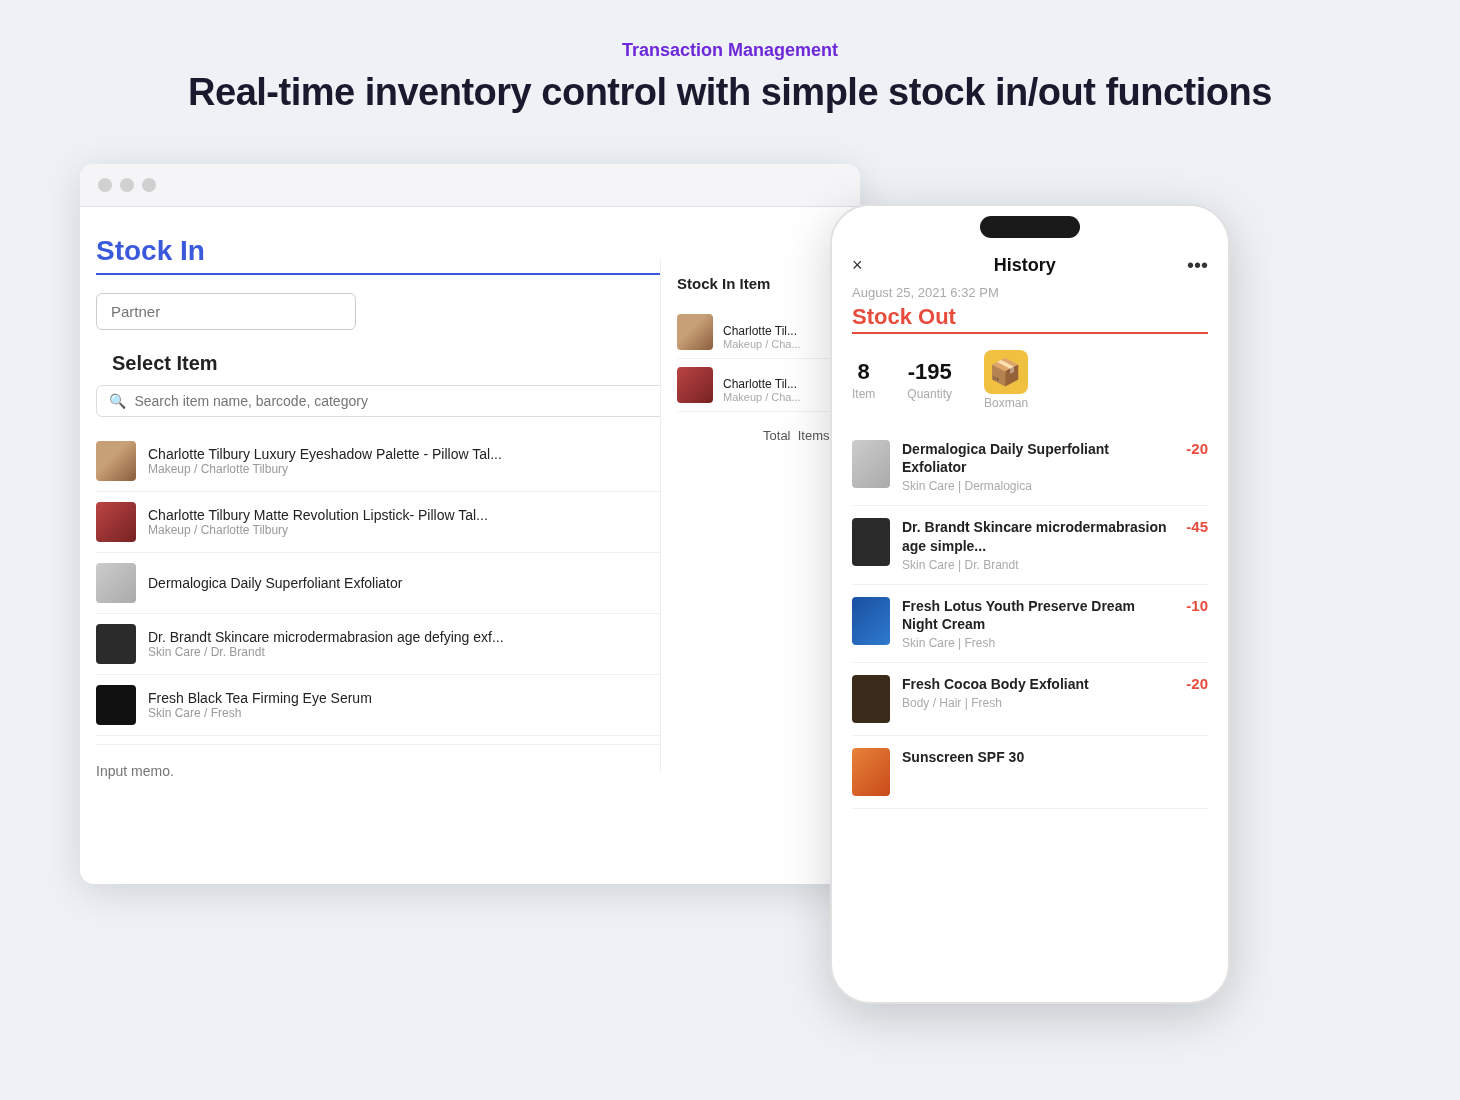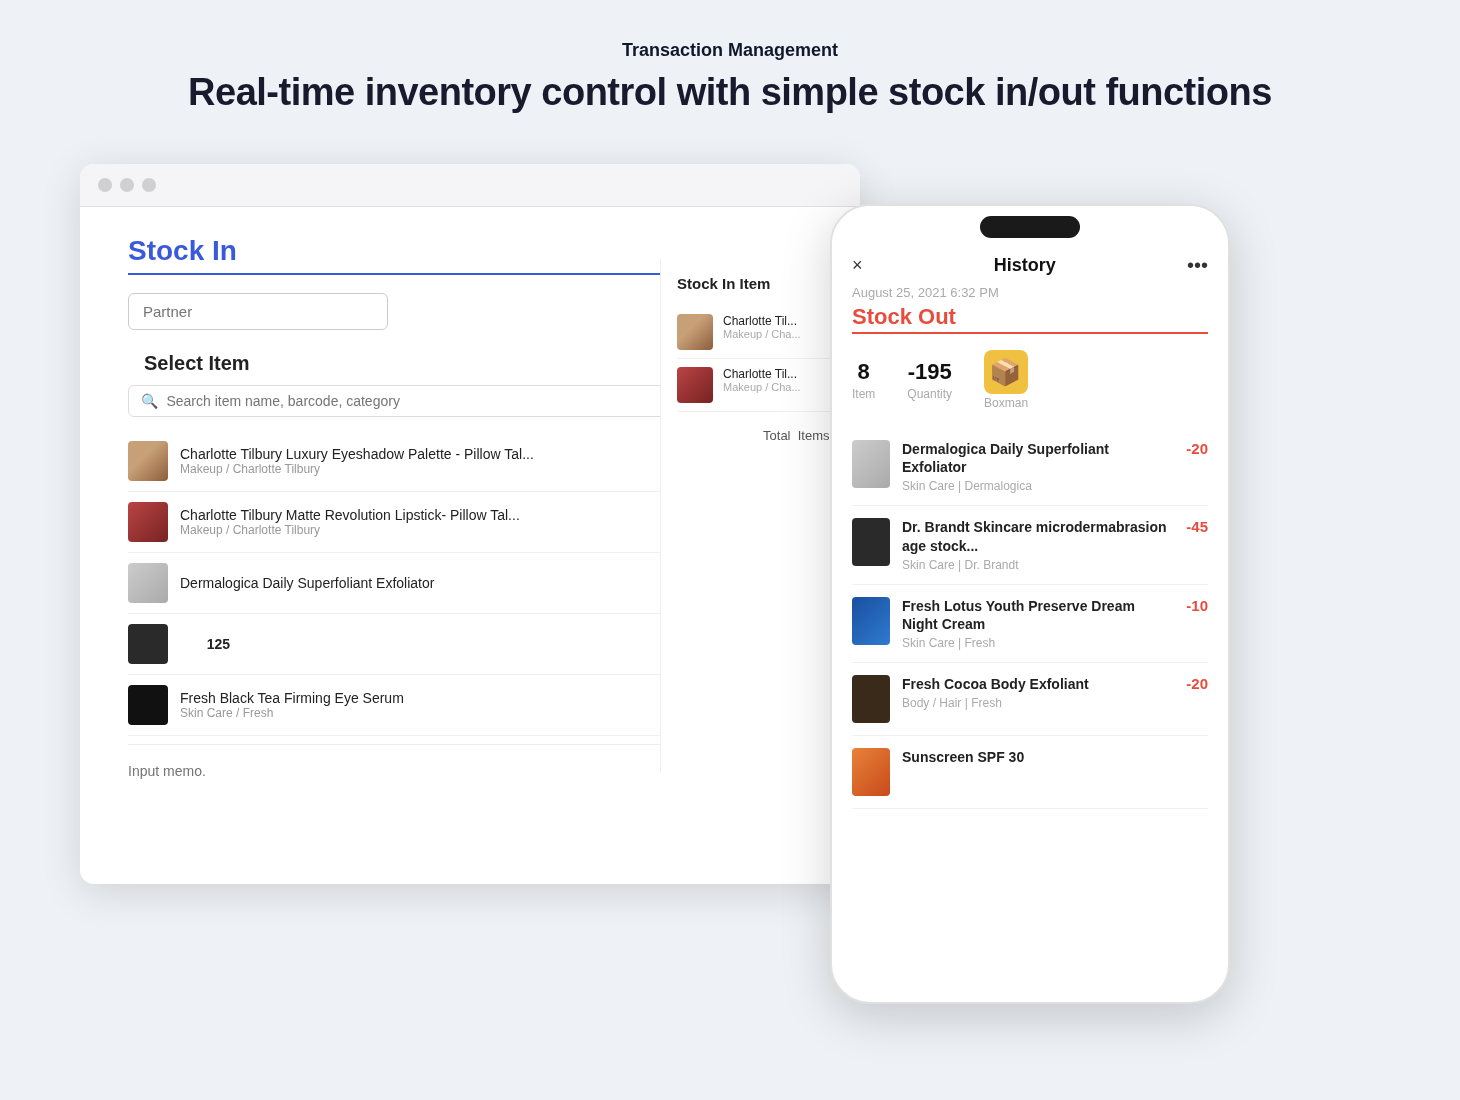--- a/index.html
+++ b/index.html
@@ -10,21 +10,21 @@
       display: flex;
       flex-direction: column;
       align-items: center;
       padding: 40px 20px;
     }
     .page-header {
       text-align: center;
       margin-bottom: 30px;
     }
     .page-subtitle {
-      color: #0f172a;
+      color: #6d28d9;
       font-weight: 700;
       font-size: 18px;
       margin-bottom: 10px;
     }
     .page-title {
       font-size: 38px;
       font-weight: 700;
       color: #1a1a2e;
       letter-spacing: -0.5px;
     }
@@ -56,21 +56,21 @@
       align-items: center;
       gap: 8px;
       border-radius: 14px 14px 0 0;
     }
     .traffic-light {
       width: 14px; height: 14px;
       border-radius: 50%;
       background: #d0d0d0;
     }
     .window-body {
-      padding: 28px 32px 0 48px;
+      padding: 28px 32px 0 16px;
     }
     .stock-in-title {
       font-size: 28px;
       font-weight: 700;
       color: #3b5adb;
       margin-bottom: 6px;
     }
     .stock-in-underline {
       height: 2px;
       background: #3b5adb;
@@ -208,21 +208,21 @@
       height: calc(100% - 60px);
     }
     .panel-header {
       font-size: 15px;
       font-weight: 600;
       color: #222;
       margin-bottom: 14px;
     }
     .panel-item {
       display: flex;
-      align-items: flex-start;
+      align-items: flex-end;
       padding: 8px 0;
       border-bottom: 1px solid #f0f0f0;
     }
     .panel-item-img {
       width: 36px; height: 36px;
       border-radius: 5px;
       background: #e8e8e8;
       margin-right: 10px;
       flex-shrink: 0;
     }
@@ -449,20 +449,24 @@
         </li>
         <li class="item-row">
           <div class="item-img img-exfoliator"></div>
           <div class="item-info">
             <div class="item-name">Dermalogica Daily Superfoliant Exfoliator</div>
           </div>
           <div class="item-qty">67</div>
         </li>
         <li class="item-row">
           <div class="item-img img-drbrandt"></div>
+          <div class="item-info">
+            <div class="item-name">Dr. Brandt Skincare microdermabrasion age defying exf...</div>
+            <div class="item-category">Skin Care / Dr. Brandt</div>
+          </div>
           <div class="item-qty">125</div>
         </li>
         <li class="item-row">
           <div class="item-img img-fresh-black"></div>
           <div class="item-info">
             <div class="item-name">Fresh Black Tea Firming Eye Serum</div>
             <div class="item-category">Skin Care / Fresh</div>
           </div>
           <div class="item-qty"></div>
         </li>
@@ -530,21 +534,21 @@
           <div class="history-item-img img-exfoliator"></div>
           <div class="history-item-info">
             <div class="history-item-name">Dermalogica Daily Superfoliant Exfoliator</div>
             <div class="history-item-cat">Skin Care | Dermalogica</div>
           </div>
           <div class="history-item-qty">-20</div>
         </li>
         <li class="history-item-row">
           <div class="history-item-img img-drbrandt"></div>
           <div class="history-item-info">
-            <div class="history-item-name">Dr. Brandt Skincare microdermabrasion age stock...</div>
+            <div class="history-item-name">Dr. Brandt Skincare microdermabrasion age simple...</div>
             <div class="history-item-cat">Skin Care | Dr. Brandt</div>
           </div>
           <div class="history-item-qty">-45</div>
         </li>
         <li class="history-item-row">
           <div class="history-item-img img-lotus"></div>
           <div class="history-item-info">
             <div class="history-item-name">Fresh Lotus Youth Preserve Dream Night Cream</div>
             <div class="history-item-cat">Skin Care | Fresh</div>
           </div>

